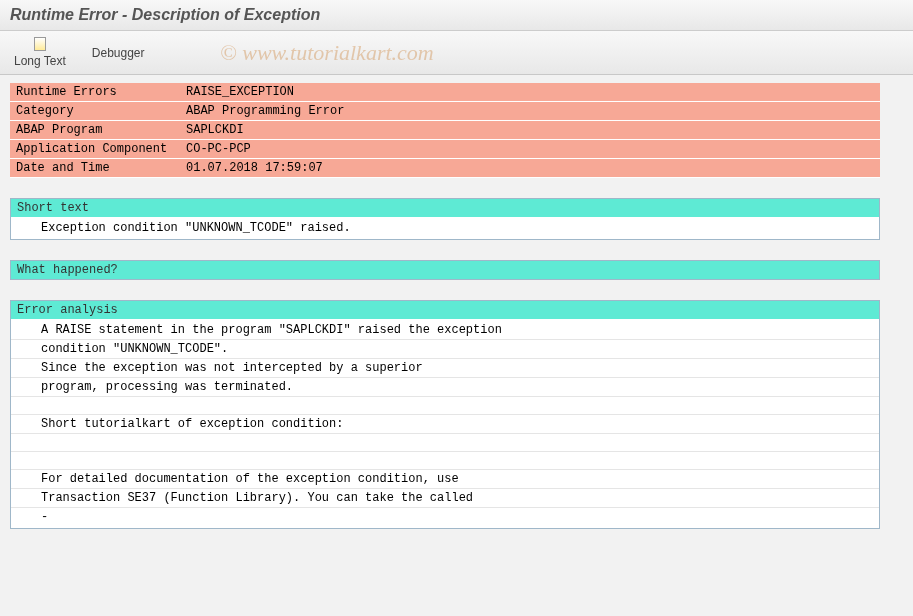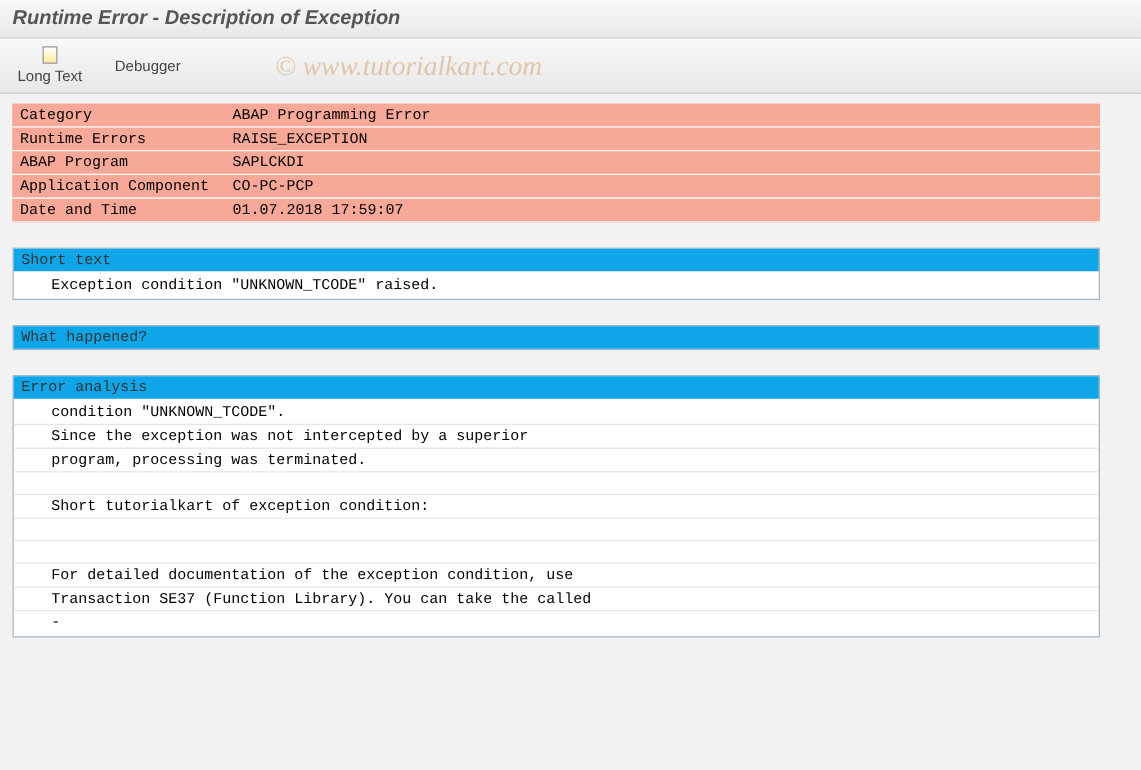--- a/index.html
+++ b/index.html
@@ -77,21 +77,21 @@
     }
     .section {
       width: 870px;
       border: 1px solid #9fb7c9;
       background: #fff;
       margin-bottom: 20px;
       font-family: "Courier New", monospace;
       font-size: 12px;
     }
     .section-header {
-      background: #0ea5e9;
+      background: #5eead4;
       padding: 2px 6px;
       color: #333;
     }
     .section-body {
       padding: 2px 0;
     }
     .section-line {
       padding: 2px 6px 2px 30px;
       border-top: 1px solid #e5e5e5;
       min-height: 18px;
@@ -128,26 +128,26 @@
   </div>
   <div class="toolbar-btn">
     <span>Debugger</span>
   </div>
 </div>
 
 <div class="content-area">
   <table class="info-table">
     <tbody id="info-tbody">
         <tr>
+          <td class="label">Runtime Errors</td>
+          <td class="value">RAISE_EXCEPTION</td>
+        </tr>
+        <tr>
           <td class="label">Category</td>
           <td class="value">ABAP Programming Error</td>
-        </tr>
-        <tr>
-          <td class="label">Runtime Errors</td>
-          <td class="value">RAISE_EXCEPTION</td>
         </tr>
         <tr>
           <td class="label">ABAP Program</td>
           <td class="value">SAPLCKDI</td>
         </tr>
         <tr>
           <td class="label">Application Component</td>
           <td class="value">CO-PC-PCP</td>
         </tr>
         <tr>
@@ -162,20 +162,21 @@
         <div class="section-body">
           <div class="section-line">Exception condition "UNKNOWN_TCODE" raised.</div>
         </div>
       </div>
       <div class="section">
         <div class="section-header">What happened?</div>
       </div>
       <div class="section">
         <div class="section-header">Error analysis</div>
         <div class="section-body">
+          <div class="section-line">A RAISE statement in the program "SAPLCKDI" raised the exception</div>
           <div class="section-line">condition "UNKNOWN_TCODE".</div>
           <div class="section-line">Since the exception was not intercepted by a superior</div>
           <div class="section-line">program, processing was terminated.</div>
           <div class="section-line"></div>
           <div class="section-line">Short tutorialkart of exception condition:</div>
           <div class="section-line"></div>
           <div class="section-line"></div>
           <div class="section-line">For detailed documentation of the exception condition, use</div>
           <div class="section-line">Transaction SE37 (Function Library). You can take the called</div>
           <div class="section-line">-</div>

